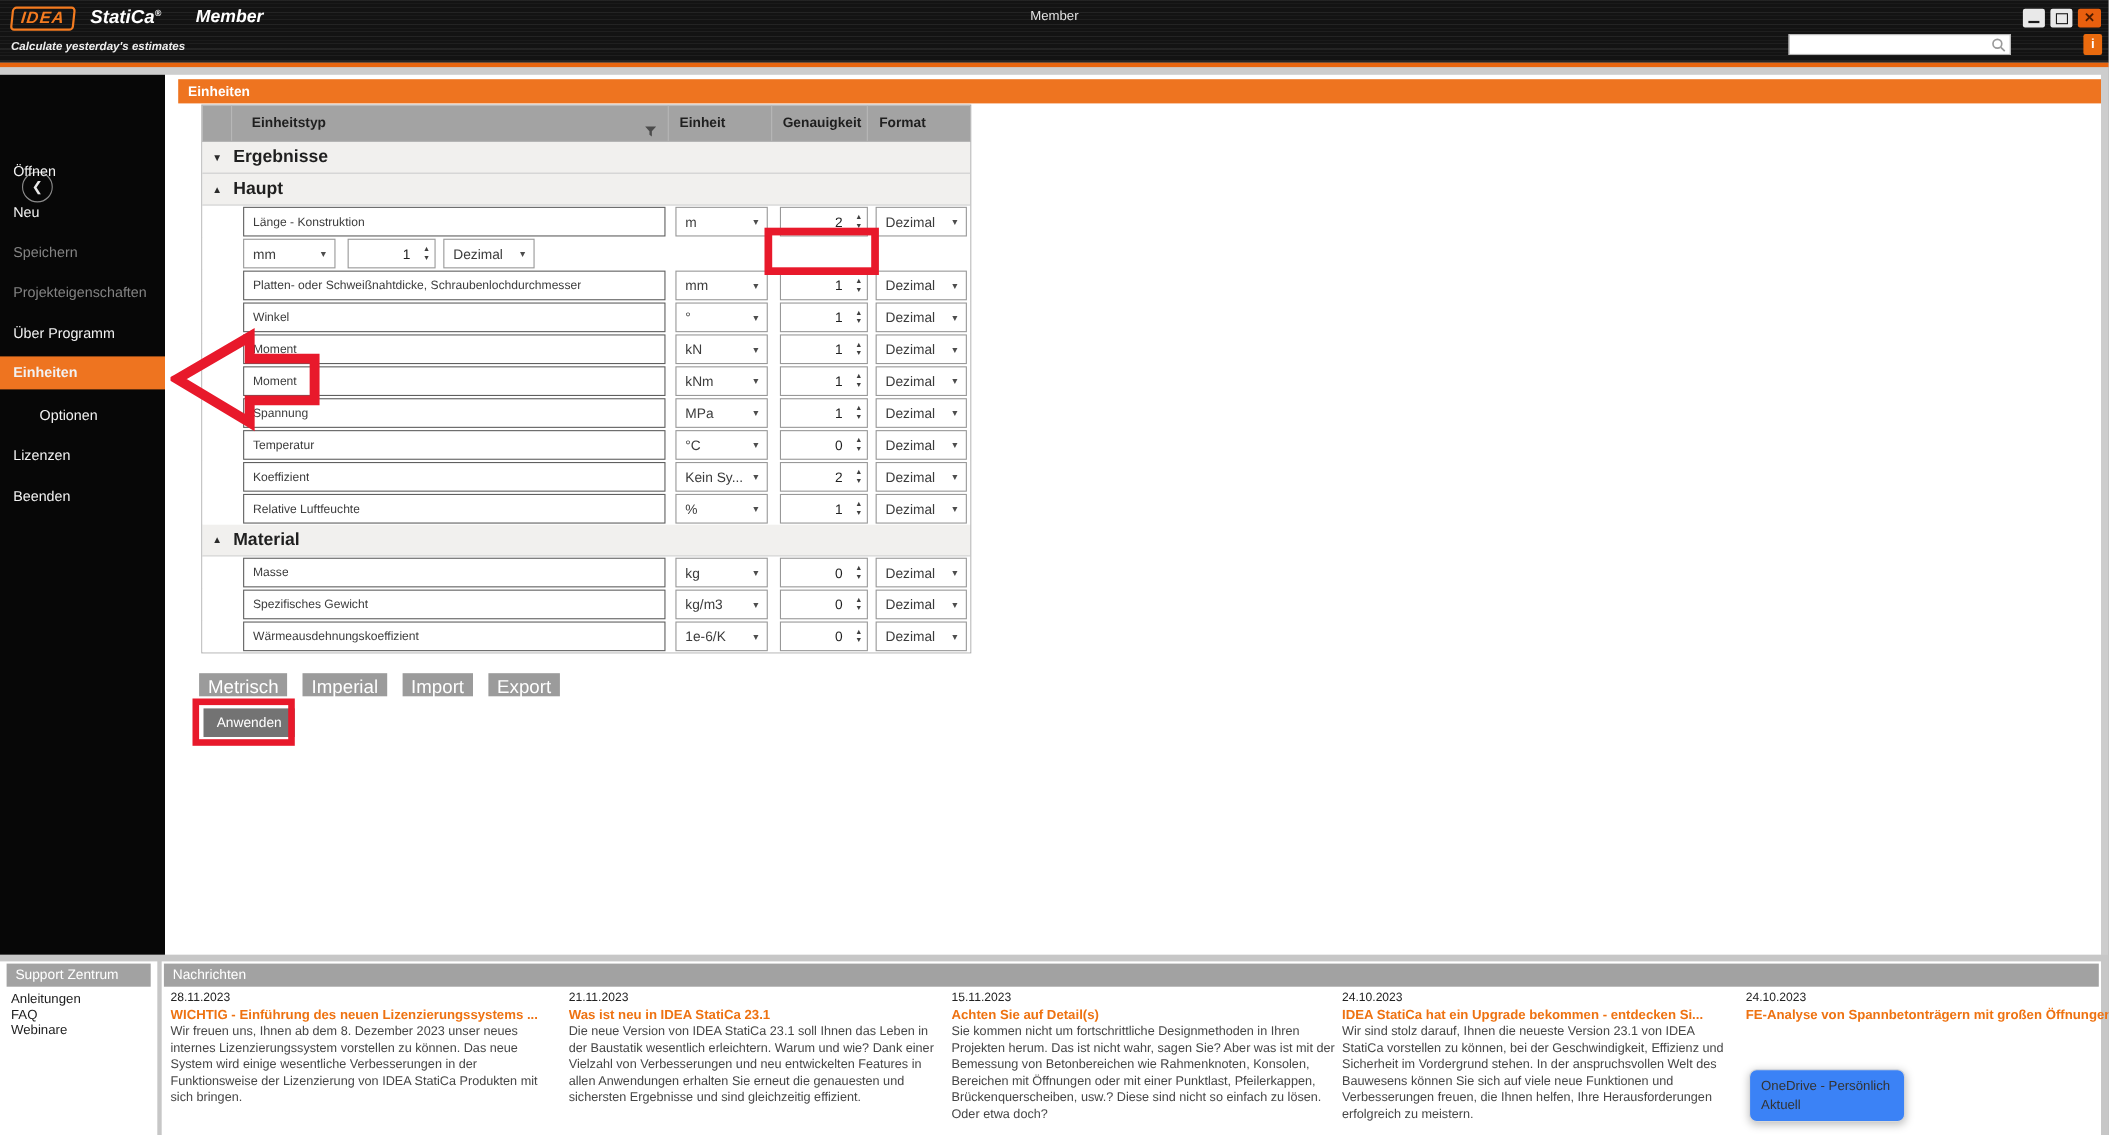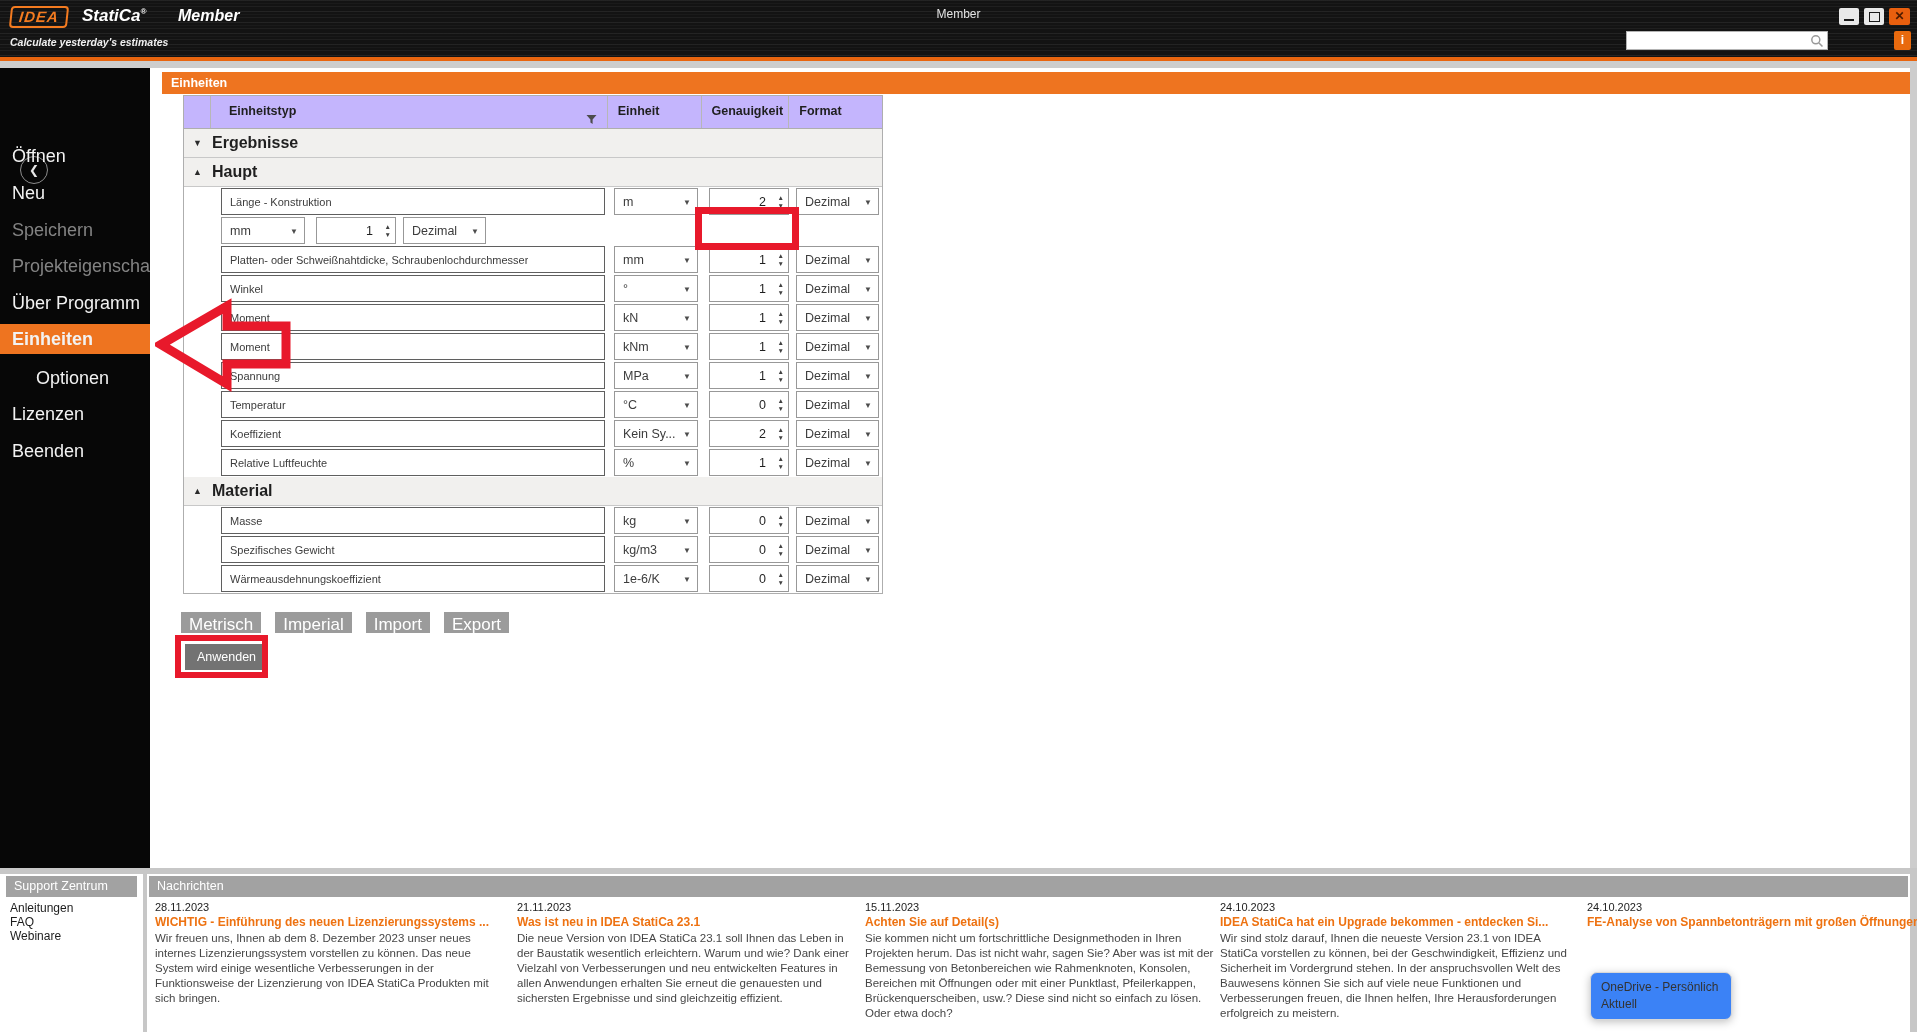--- a/index.html
+++ b/index.html
@@ -43,33 +43,33 @@
     background:#e96a0e; border-radius:2px; color:#fff; font-weight:bold; font-size:12px;
     text-align:center; line-height:19px; cursor:pointer; }
   .orange-line { position:absolute; left:0; top:57px; width:1917px; height:4px; background:#e8650f; }
 
   
   .sidebar { position:absolute; left:0; top:68px; width:150px; height:800px; background:#070707; }
   .back-btn { position:absolute; left:20px; top:88px; width:28px; height:28px; border-radius:50%;
     border:1.5px solid #8c8c8c; color:#e8e8e8; text-align:center; line-height:26px;
     font-size:12px; cursor:pointer; }
   .side-item { position:absolute; left:0; right:0; height:30px; line-height:30px;
-    padding-left:12px; color:#f2f2f2; font-size:18px; cursor:pointer; white-space:nowrap; }
+    padding-left:12px; color:#f2f2f2; font-size:13px; cursor:pointer; white-space:nowrap; }
   .side-item.disabled { color:#838383; cursor:default; }
   .side-item.selected { background:#ee7420; font-weight:bold; }
 
   
   .main { position:absolute; left:150px; top:68px; width:1760px; height:800px; background:#fff; }
   .panel-titlebar { position:absolute; left:12px; top:4px; right:0; height:22px;
     background:#ee7420; color:#fff; font-size:12.5px; font-weight:bold;
     line-height:22px; padding-left:9px; }
 
   .units-table { position:absolute; left:33px; top:27px; width:700px;
     border:1px solid #aeaeae; background:#fff; }
-  .t-header { display:flex; height:33px; background:#c4b5fd; border-bottom:1px solid #aeaeae; }
+  .t-header { display:flex; height:33px; background:#a3a3a3; border-bottom:1px solid #aeaeae; }
   .t-header .hc { position:relative; border-right:1px solid #b7b7b7; font-size:12.5px;
     font-weight:bold; color:#1f1f1f; line-height:31px; padding-left:10px; }
   .hc.c0 { width:27px; padding-left:0; }
   .hc.c1 { width:398px; padding-left:18px; }
   .hc.c2 { width:94px; }
   .hc.c3 { width:88px; }
   .hc.c4 { width:93px; border-right:none; }
   .filter-icon { position:absolute; right:10px; top:10px; }
 
   .group-row { display:flex; align-items:center; height:29px; background:#f1f0ee;

